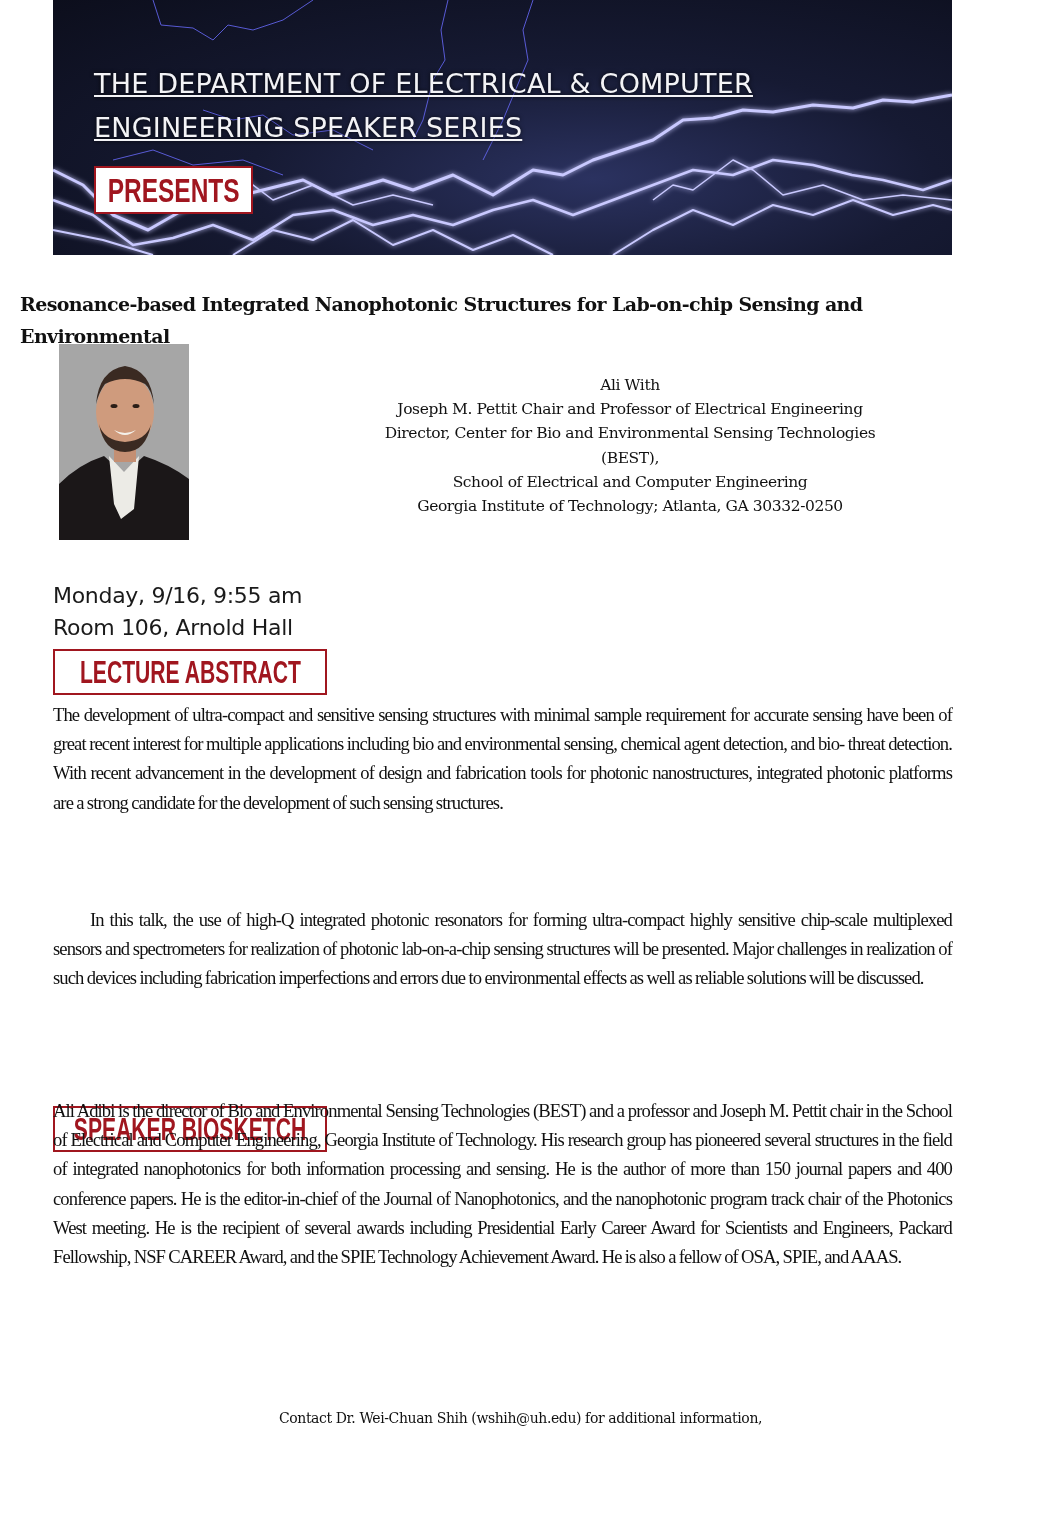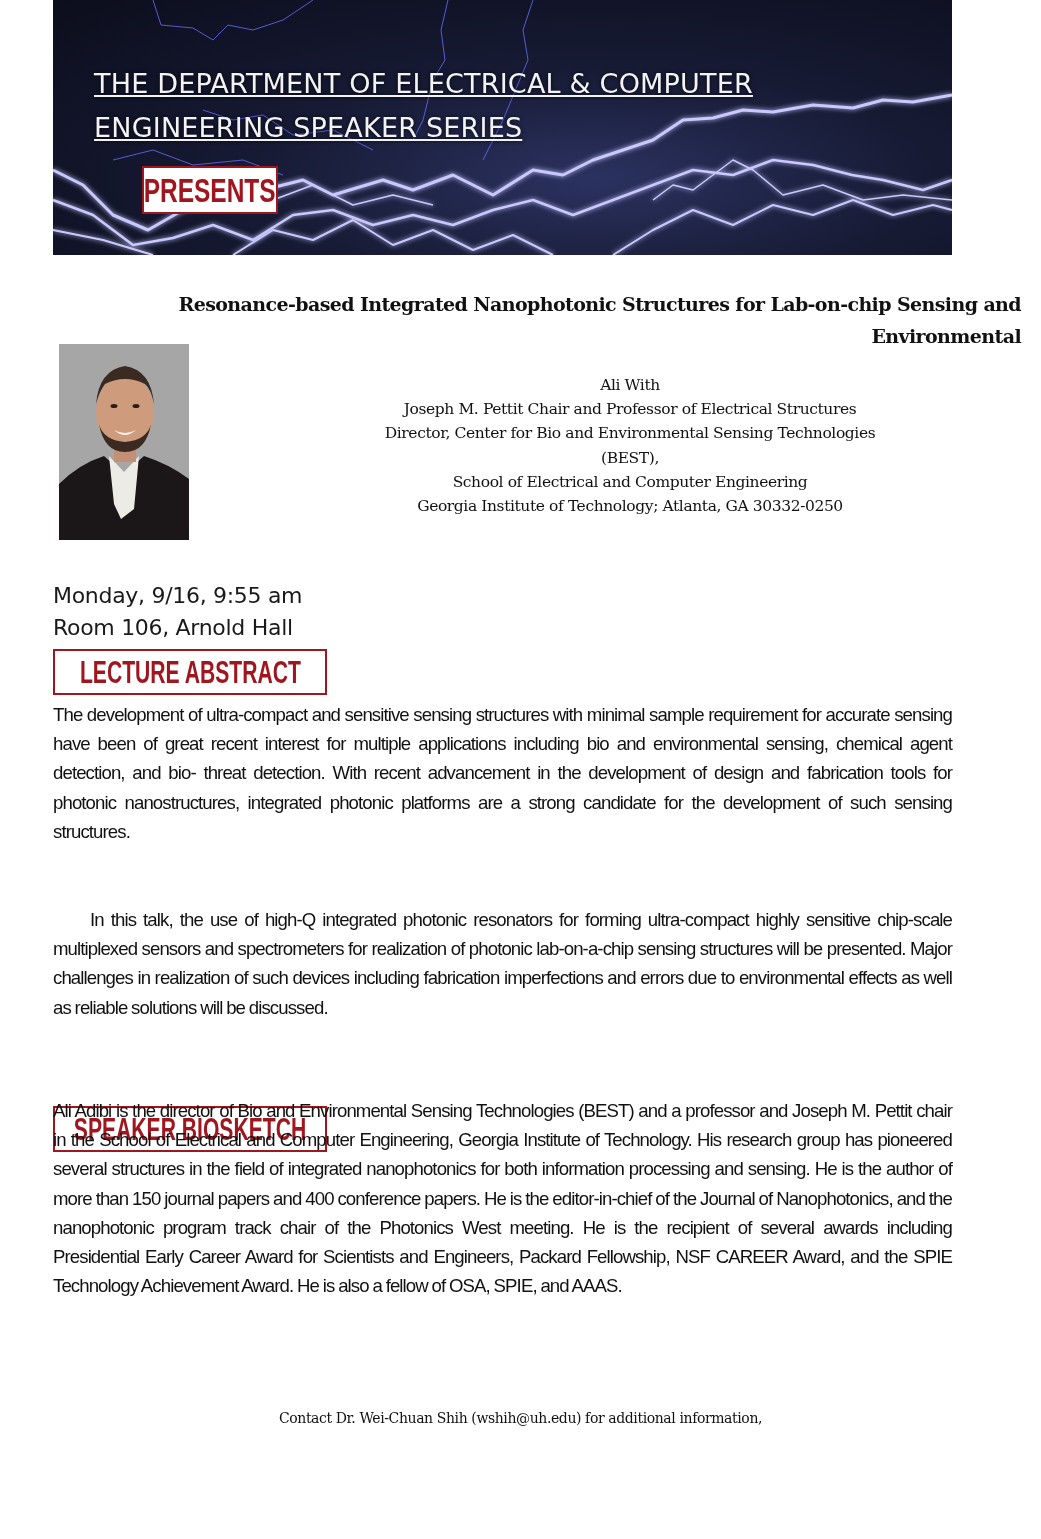--- a/index.html
+++ b/index.html
@@ -13,31 +13,31 @@
   .banner svg.bolts { position: absolute; left: 0; top: 0; width: 899px; height: 255px; }
   .banner-title {
     position: absolute; left: 41px; top: 62px;
     font-family: "DejaVu Sans", sans-serif; color: #f3f3f6;
     font-size: 27px; line-height: 44px; letter-spacing: 0.2px;
     text-shadow: 0 0 4px rgba(0,0,0,0.8);
     white-space: nowrap;
     text-decoration: underline;
   }
   .presents-badge {
-    position: absolute; left: 41px; top: 166px; width: 136px; height: 48px;
+    position: absolute; left: 41px; top: 166px; width: 159px; height: 48px;
     background: #ffffff; border: 2px solid #a0161f; box-sizing: border-box;
-    display: flex; align-items: center; justify-content: center; margin-left: 48px;
+    display: flex; align-items: center; justify-content: center;
   }
   .presents-badge span {
     font-family: "Liberation Sans", sans-serif; font-weight: bold; color: #a0161f;
     font-size: 34px; transform: scaleX(0.72); letter-spacing: 0px; white-space: nowrap;
   }
 
   .talk-title {
-    position: absolute; left: 20px; top: 288px; width: 1001px; text-align: right;
+    position: absolute; left: 20px; top: 288px; width: 1001px; text-align: left;
     font-family: "DejaVu Serif", serif; font-weight: bold; font-size: 19px; line-height: 32px;
     letter-spacing: -0.6px;
   }
   .talk-title .ln { display: block; }
 
   .photo {
     position: absolute; left: 59px; top: 344px; width: 130px; height: 196px;
     background: radial-gradient(ellipse at 50% 30%, #b9b9b9 0%, #9a9a9a 60%, #8a8a8a 100%);
     overflow: hidden;
   }
@@ -60,21 +60,21 @@
     border: 2px solid #a0161f; box-sizing: border-box; background: #fff;
     display: flex; align-items: center; justify-content: center; overflow: hidden;
   }
   .section-box span {
     font-family: "Liberation Sans", sans-serif; font-weight: bold; color: #a0161f;
     font-size: 32px; transform: scaleX(0.66); white-space: nowrap;
   }
 
   .para {
     position: absolute; left: 53px; width: 899px;
-    font-family: Liberation Sans, sans-serif; font-size: 18.6px; line-height: 29.2px;
+    font-family: Liberation Serif, serif; font-size: 18.6px; line-height: 29.2px;
     text-align: justify; letter-spacing: -0.9px; word-spacing: -0.5px;
     color: #111;
   }
   .para.indent { text-indent: 37px; }
 
   .contact {
     position: absolute; left: 0; top: 1410px; width: 1041px; text-align: center;
     font-family: "DejaVu Serif", serif; font-size: 14px; letter-spacing: -0.4px;
   }
 </style>
@@ -133,21 +133,21 @@
     <path d="M37 60 Q40 26 66 22 Q92 26 95 60 Q92 45 86 40 Q66 30 46 40 Q40 48 37 60 Z" fill="#3a2a22"></path>
     <path d="M40 80 Q45 108 66 108 Q87 108 92 80 Q88 96 66 98 Q44 96 40 80 Z" fill="#3a2a22"></path>
     <path d="M55 86 Q66 92 77 86 Q66 96 55 86 Z" fill="#f4f1ea"></path>
     <ellipse cx="55" cy="62" rx="3.5" ry="2" fill="#2a1d16"></ellipse>
     <ellipse cx="77" cy="62" rx="3.5" ry="2" fill="#2a1d16"></ellipse>
   </svg>
 </div>
 
 <div class="speaker-info">
   <div>Ali With</div>
-  <div>Joseph M. Pettit Chair and Professor of Electrical Structures</div>
+  <div>Joseph M. Pettit Chair and Professor of Electrical Engineering</div>
   <div>Director, Center for Bio and Environmental Sensing Technologies</div>
   <div>(BEST),</div>
   <div>School of Electrical and Computer Engineering</div>
   <div>Georgia Institute of Technology; Atlanta, GA 30332-0250</div>
 </div>
 
 <div class="event">
   <div>Monday, 9/16, 9:55 am</div>
   <div>Room 106, Arnold Hall</div>
 </div>

